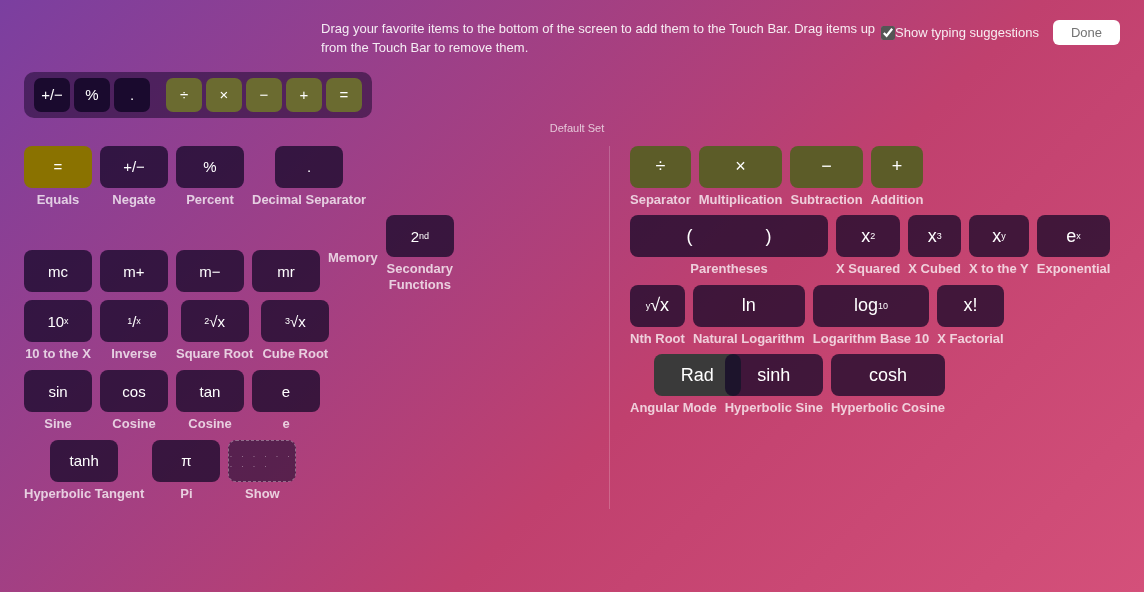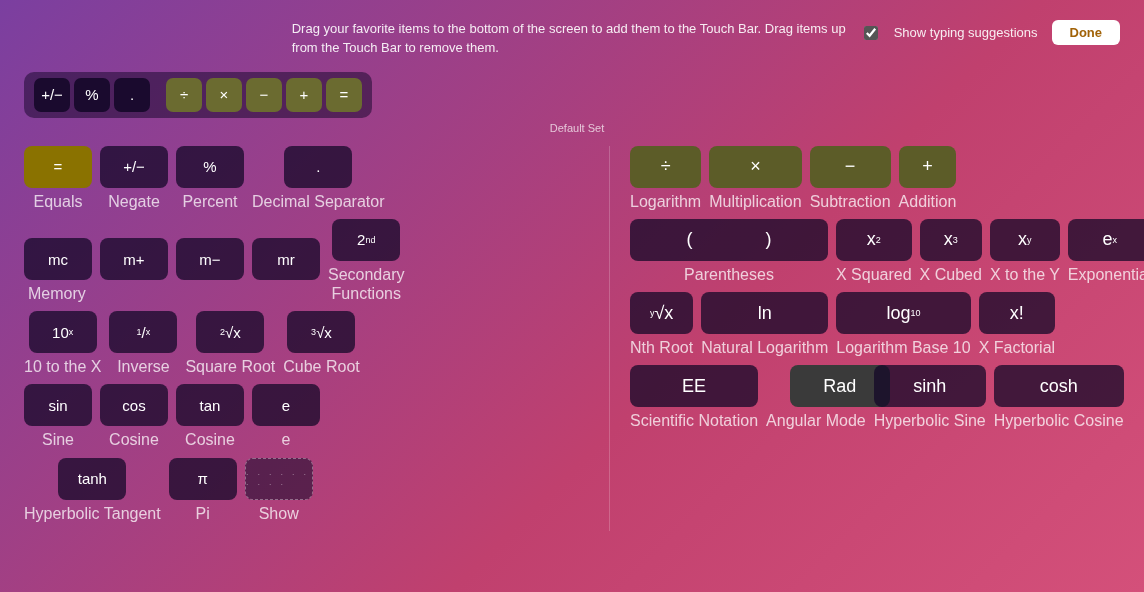--- a/index.html
+++ b/index.html
@@ -36,41 +36,40 @@
 
     .top-right {
       display: flex;
       align-items: center;
       gap: 14px;
     }
 
     .checkbox-label {
       display: flex;
       align-items: center;
-      gap: 16px;
+      gap: 0;
       font-size: 13px;
       color: rgba(255,255,255,0.9);
       cursor: pointer;
-      margin-left: 12px;
     }
 
     .checkbox-label input[type="checkbox"] {
       width: 14px;
       height: 14px;
       accent-color: #555;
     }
 
     .done-btn {
       background: white;
-      color: #a16207;
+      color: #737373;
       border: none;
       border-radius: 6px;
       padding: 5px 18px;
       font-size: 13px;
-      font-weight: 700;
+      font-weight: 400;
       cursor: pointer;
     }
 
     
     .default-set-section {
       margin-bottom: 12px;
     }
 
     .default-set-bar {
       display: flex;
@@ -145,25 +144,26 @@
     }
 
     .key-item {
       display: flex;
       flex-direction: column;
       align-items: center;
       gap: 4px;
     }
 
     .key-label {
-      font-size: 16px;
+      font-size: 13px;
       color: rgba(255,255,255,0.75);
       text-align: center;
       line-height: 1.2;
       white-space: nowrap;
+      font-weight: bold;
     }
 
     
     .key-std {
       width: 68px;
       height: 42px;
       border-radius: 8px;
       font-size: 15px;
     }
 
@@ -287,21 +287,21 @@
           <div class="key key-std key-std-dark">%</div>
           <span class="key-label">Percent</span>
         </div>
         <div class="key-item">
           <div class="key key-std key-std-dark">.</div>
           <span class="key-label">Decimal Separator</span>
         </div>
       </div>
 
       <div class="key-row memory-row">
-        <div style="display:flex; flex-direction:column; align-items:flex-start; gap:4px;">
+        <div style="display:flex; flex-direction:row; align-items:flex-start; gap:4px;">
           <div style="display:flex; gap:8px;">
             <div class="key-item">
               <div class="key key-std key-std-dark">mc</div>
             </div>
             <div class="key-item">
               <div class="key key-std key-std-dark">m+</div>
             </div>
             <div class="key-item">
               <div class="key key-std key-std-dark">m−</div>
             </div>
@@ -372,21 +372,21 @@
 
     </div>
 
     <div class="divider"></div>
 
     <div class="right-panel">
 
       <div class="key-row">
         <div class="key-item">
           <div class="key rp-key-btn rp-key-olive">÷</div>
-          <span class="key-label">Logarithm</span>
+          <span class="key-label">Separator</span>
         </div>
         <div class="key-item">
           <div class="key rp-key-btn rp-key-olive">×</div>
           <span class="key-label">Multiplication</span>
         </div>
         <div class="key-item">
           <div class="key rp-key-btn rp-key-olive">−</div>
           <span class="key-label">Subtraction</span>
         </div>
         <div class="key-item">
@@ -435,24 +435,20 @@
           <span class="key-label">Logarithm Base 10</span>
         </div>
         <div class="key-item">
           <div class="key rp-key-btn rp-key-dark">x!</div>
           <span class="key-label">X Factorial</span>
         </div>
       </div>
 
       <div class="key-row">
         <div class="key-item">
-          <div class="key rp-key-btn rp-key-dark">EE</div>
-          <span class="key-label">Scientific Notation</span>
-        </div>
-        <div class="key-item">
           <div class="key rp-key-btn" style="background:#3a3a3a;margin-left:48px;">Rad</div>
           <span class="key-label">Angular Mode</span>
         </div>
         <div class="key-item">
           <div class="key rp-key-btn rp-key-dark">sinh</div>
           <span class="key-label">Hyperbolic Sine</span>
         </div>
         <div class="key-item">
           <div class="key rp-key-btn rp-key-dark">cosh</div>
           <span class="key-label">Hyperbolic Cosine</span>

